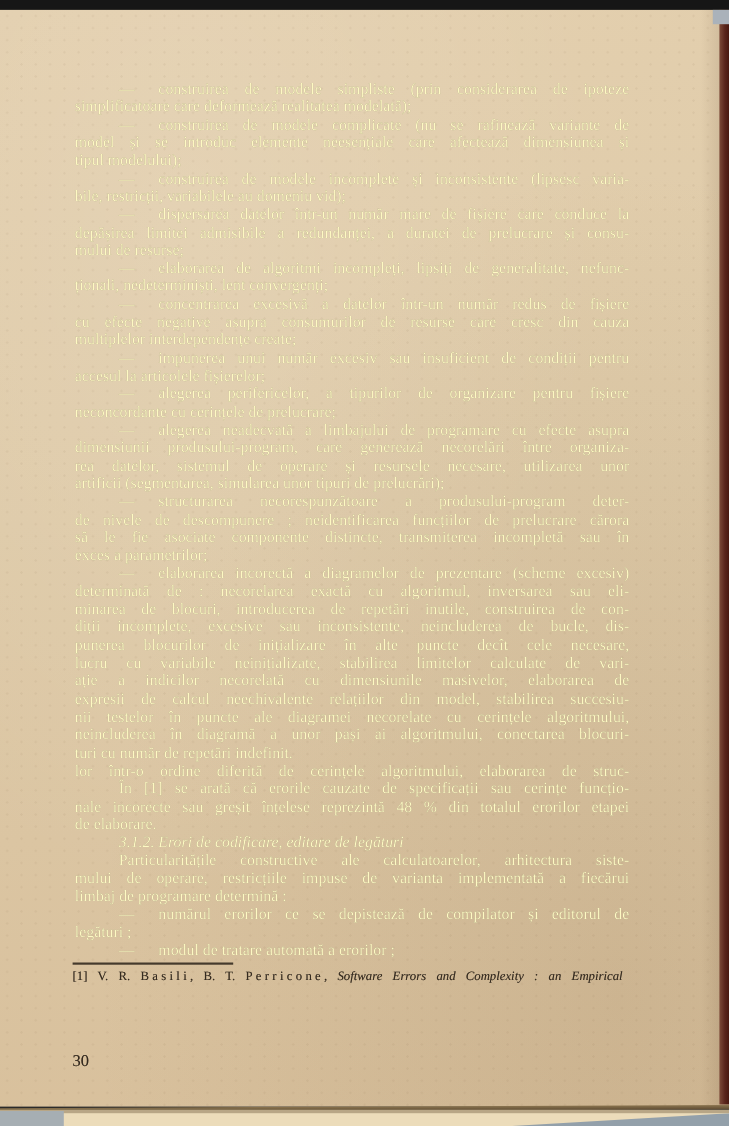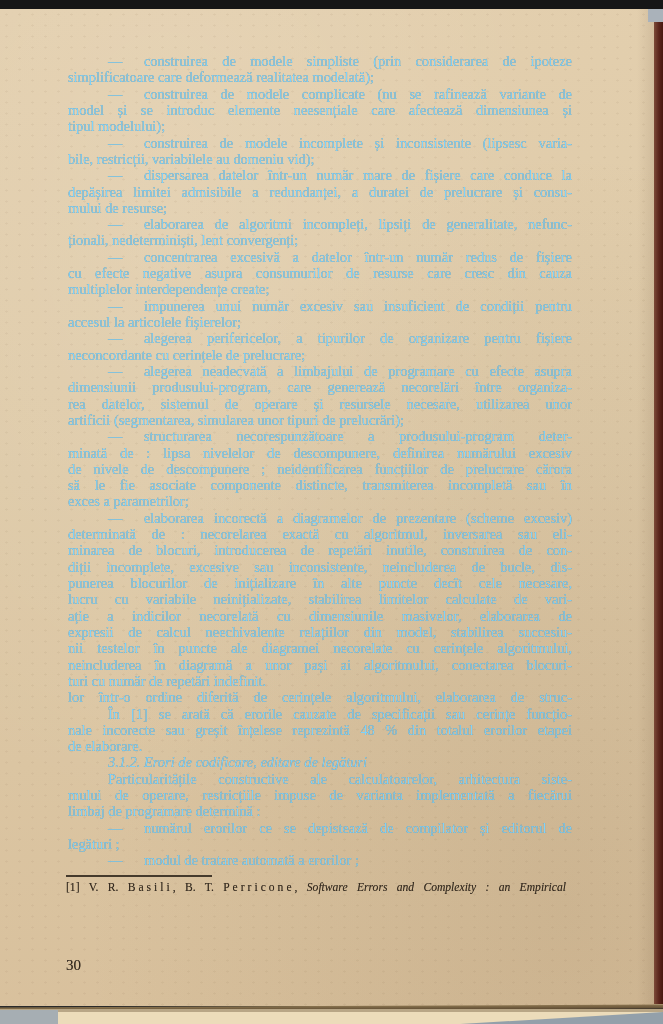--- a/index.html
+++ b/index.html
@@ -20,21 +20,21 @@
         background:linear-gradient(to right,#7c4a38 0%,#5a251c 55%,#47180f 100%);}
   .corner-notch{position:absolute;left:648px;top:9px;width:15px;height:13px;background:#aab2ba;}
   .edge-bottom{position:absolute;left:0;top:1006px;width:663px;height:4px;
         background:linear-gradient(to bottom,#8a744f,#5f4c33);transform:rotate(-0.25deg);}
   .under-sheet{position:absolute;left:0;top:1009px;width:663px;height:15px;background:#ecdcba;}
   .under-sheet-shadow{position:absolute;left:0;top:1009px;width:663px;height:3px;background:#b8a686;}
   .under-gray-left{position:absolute;left:0;top:1010px;width:58px;height:14px;background:#a6aeb3;}
   .under-gray-right{position:absolute;left:460px;top:1010px;width:203px;height:14px;
         clip-path:polygon(0 100%,100% 15%,100% 100%);background:#93a0aa;}
 
-  .content{position:absolute;left:68px;top:53px;width:504px;color:#7dd3fc;
+  .content{position:absolute;left:68px;top:73px;width:504px;color:#fef9c3;
         text-shadow:0 0 0.4px rgba(51,41,31,0.55);}
   .para{margin:0;}
   .tline{font-size:14.4px;line-height:16.32px;white-space:nowrap;
          text-align:justify;text-align-last:justify;}
   .tline.first{text-indent:40px;}
   .tline.end{text-align-last:left;}
   .para.heading .tline{font-style:italic;}
 
   .footnote-rule{position:absolute;left:66px;top:875px;width:146px;height:2px;background:#453a2c;}
   .footnote{position:absolute;left:66px;top:881px;width:500px;color:#352b20;
@@ -98,21 +98,20 @@
         <div class="tline end">neconcordante cu cerințele de prelucrare;</div>
       </div>
       <div class="para item">
         <div class="tline first">—  alegerea neadecvată a limbajului de programare cu efecte asupra</div>
         <div class="tline">dimensiunii produsului-program, care generează necorelări între organiza-</div>
         <div class="tline">rea datelor, sistemul de operare și resursele necesare, utilizarea unor</div>
         <div class="tline end">artificii (segmentarea, simularea unor tipuri de prelucrări);</div>
       </div>
       <div class="para item">
         <div class="tline first">—  structurarea necorespunzătoare a produsului-program deter-</div>
-        <div class="tline">minată de : lipsa nivelelor de descompunere, definirea numărului excesiv</div>
         <div class="tline">de nivele de descompunere ; neidentificarea funcțiilor de prelucrare cărora</div>
         <div class="tline">să le fie asociate componente distincte, transmiterea incompletă sau în</div>
         <div class="tline end">exces a parametrilor;</div>
       </div>
       <div class="para item">
         <div class="tline first">—  elaborarea incorectă a diagramelor de prezentare (scheme excesiv)</div>
         <div class="tline">determinată de : necorelarea exactă cu algoritmul, inversarea sau eli-</div>
         <div class="tline">minarea de blocuri, introducerea de repetări inutile, construirea de con-</div>
         <div class="tline">diții incomplete, excesive sau inconsistente, neincluderea de bucle, dis-</div>
         <div class="tline">punerea blocurilor de inițializare în alte puncte decît cele necesare,</div>

